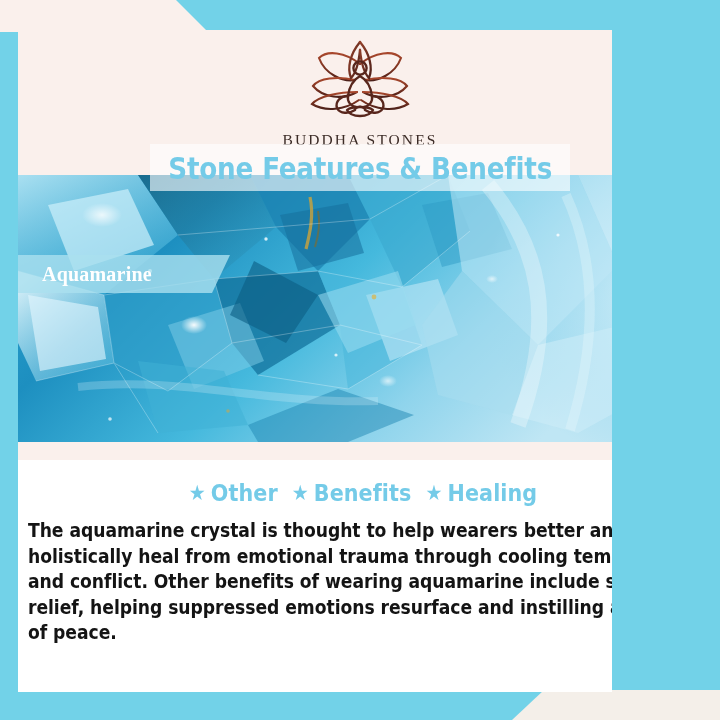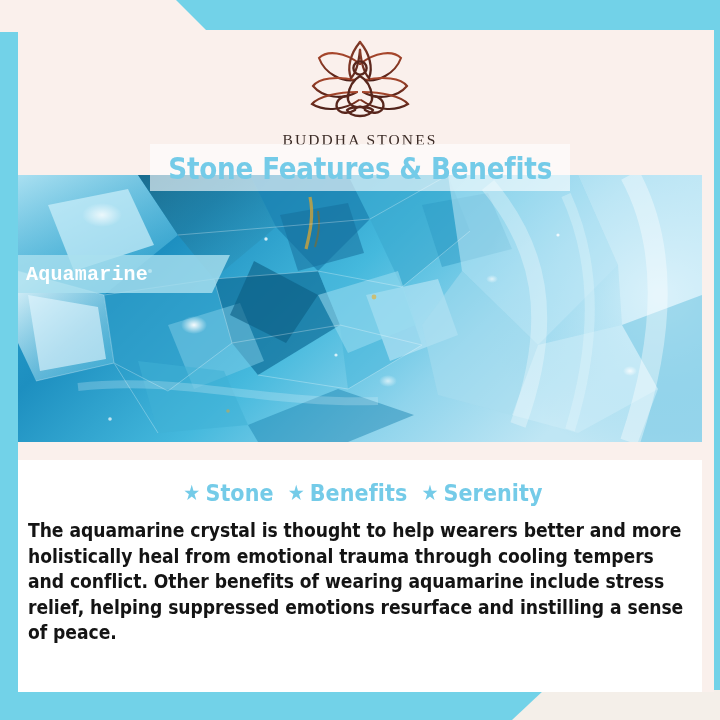--- a/index.html
+++ b/index.html
@@ -66,21 +66,21 @@
     width: 240px; height: 30px;
     background: #f4efe9;
     z-index: 2;
     clip-path: polygon(32px 30px, 64px 0, 240px 0, 240px 30px);
   }
 
   
   .sheet {
     position: absolute;
     left: 18px; top: 30px;
-    width: 696px; height: 662px;
+    width: 594px; height: 662px;
     background: #faf0ec;
     z-index: 3;
     overflow: hidden;
   }
 
   
   .masthead {
     position: absolute;
     left: 0; top: 0;
     width: 684px; height: 142px;
@@ -144,22 +144,22 @@
     position: absolute;
     left: 0px; top: 225px;
     width: 212px; height: 38px;
     background: rgba(170, 224, 239, 0.80);
     clip-path: polygon(0 0, 212px 0, 194px 38px, 0 38px);
     z-index: 7;
     display: flex;
     align-items: center;
   }
   .stone-name {
-    margin-left: 8px;
-    font-family: Liberation Mono, monospace;
+    margin-left: 24px;
+    font-family: Liberation Serif, serif;
     font-weight: bold;
     font-size: 20px;
     color: #ffffff;
     letter-spacing: 0.2px;
   }
 
   
   .cream-gap {
     position: absolute;
     left: 0; top: 412px;
@@ -369,20 +369,20 @@
     </div>
 
     <div class="title-plaque">
       <span class="title-text">Stone Features &amp; Benefits</span>
     </div>
 
     <div class="cream-gap"></div>
 
     <div class="content">
       <div class="keywords">
-        <span class="star">★</span><span class="kw">Stone</span><span class="star">★</span><span class="kw">Benefits</span><span class="star">★</span><span class="kw">Serenity</span>
+        <span class="star">★</span><span class="kw">Other</span><span class="star">★</span><span class="kw">Benefits</span><span class="star">★</span><span class="kw">Healing</span>
       </div>
 
       <p class="body-copy">The aquamarine crystal is thought to help wearers better and more holistically heal from emotional trauma through cooling tempers and conflict. Other benefits of wearing aquamarine include stress relief, helping suppressed emotions resurface and instilling a sense of peace.</p>
     </div>
 
   </div>
 </div>
 
 </body></html>

